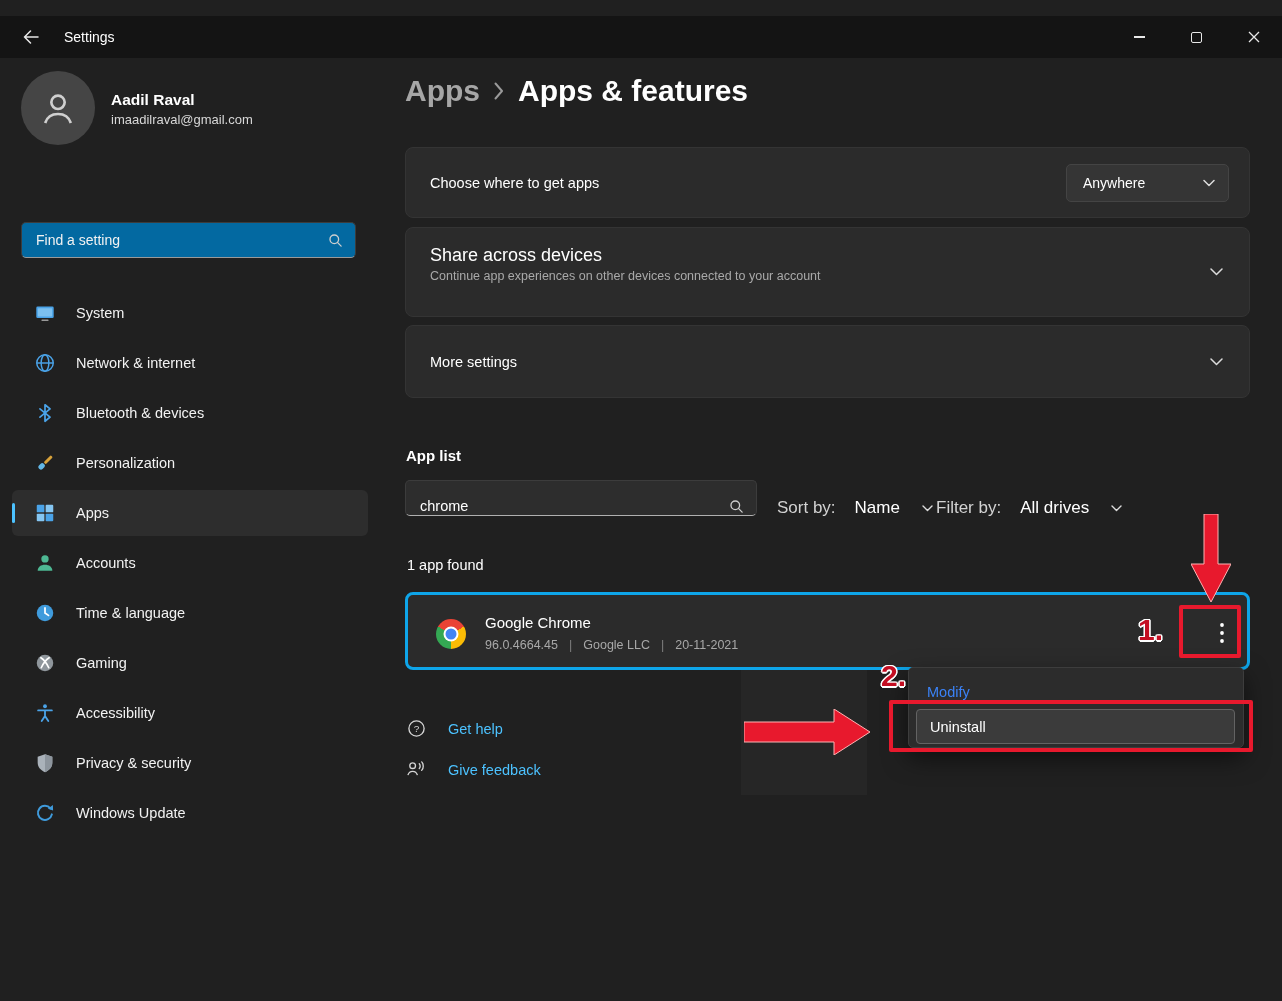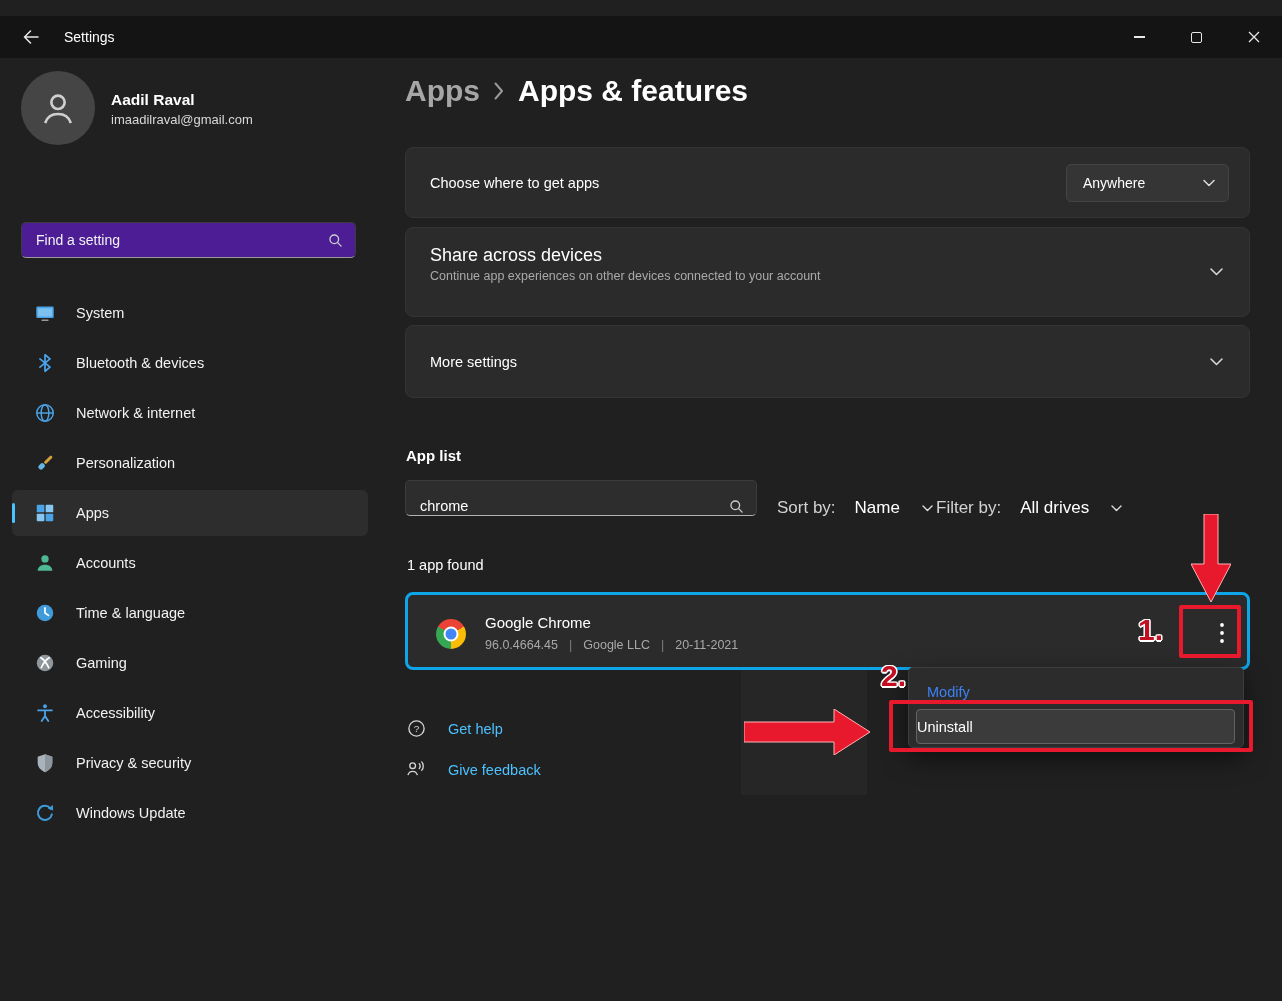--- a/index.html
+++ b/index.html
@@ -19,21 +19,21 @@
   .win-btn{width:57px;height:42px;display:flex;align-items:center;justify-content:center;cursor:pointer}
   .min-glyph{width:11px;height:1.4px;background:#e8e8e8}
   .max-glyph{width:11px;height:11px;border:1.2px solid #e8e8e8;border-radius:2px}
 
   
   .sidebar{position:absolute;left:0;top:42px;width:380px;bottom:0}
   .profile{position:absolute;left:21px;top:29px;display:flex;align-items:center;gap:16px}
   .avatar{width:74px;height:74px;border-radius:50%;background:#454545;display:flex;align-items:center;justify-content:center}
   .profile-name{font-size:15.5px;font-weight:700;line-height:20px}
   .profile-email{font-size:13px;color:#d8d8d8;margin-top:2px}
-  .side-search{position:absolute;left:21px;top:180px;width:335px;height:36px;background:#4c1d95;border:1px solid #3c3c3c;border-bottom:1px solid #9a9a9a;border-radius:5px;display:flex;align-items:center;padding:0 12px 0 14px;font-size:14px;color:#f2f2f2;cursor:text}
+  .side-search{position:absolute;left:21px;top:180px;width:335px;height:36px;background:#0369a1;border:1px solid #3c3c3c;border-bottom:1px solid #9a9a9a;border-radius:5px;display:flex;align-items:center;padding:0 12px 0 14px;font-size:14px;color:#f2f2f2;cursor:text}
   .side-search .mag{margin-left:auto;display:flex}
   .nav{position:absolute;left:12px;top:248px;width:356px}
   .nav-item{height:46px;margin-bottom:4px;display:flex;align-items:center;padding-left:22px;border-radius:6px;font-size:14.5px;color:#f2f2f2;position:relative;cursor:pointer}
   .nav-item.selected{background:#2d2d2d}
   .nav-item.selected::before{content:"";position:absolute;left:0;top:13px;width:3px;height:20px;border-radius:3px;background:var(--accent)}
   .nav-ic{width:22px;height:22px;margin-right:20px;flex:none;display:flex}
   .nav-ic svg{width:22px;height:22px}
 
   
   .breadcrumb{position:absolute;left:405px;top:74px;display:flex;align-items:center;gap:14px;font-size:30px;font-weight:600}
@@ -66,21 +66,21 @@
   .chrome-icon::after{content:"";position:absolute;left:50%;top:50%;width:11px;height:11px;transform:translate(-50%,-50%);background:#4285f4;border-radius:50%}
   .app-name{position:absolute;left:77px;top:19px;font-size:15px}
   .app-details{position:absolute;left:77px;top:43px;font-size:12.5px;color:#a8a8a8;display:flex;align-items:center}
   .app-details .sep{margin:0 11px;color:#7d7d7d}
   .more-btn{position:absolute;left:794px;top:18px;width:40px;height:40px;display:flex;align-items:center;justify-content:center;border-radius:5px;cursor:pointer}
 
   
   .menu-shadow-zone{position:absolute;left:741px;top:670px;width:126px;height:125px;background:#262626}
   .context-menu{position:absolute;left:908px;top:667px;width:336px;height:81px;background:#2c2c2c;border:1px solid #3d3d3d;border-radius:5px;box-shadow:0 10px 24px rgba(0,0,0,.55)}
   .menu-item-disabled{position:absolute;left:18px;top:9px;height:30px;line-height:30px;font-size:14.5px;color:#3b82f6;cursor:default}
-  .menu-item-active{position:absolute;left:7px;right:8px;top:41px;height:35px;background:#3b3b3b;border:1px solid #636363;border-radius:4px;display:flex;align-items:center;padding-left:0;font-size:14.5px;color:#fff;cursor:pointer}
+  .menu-item-active{position:absolute;left:7px;right:8px;top:41px;height:35px;background:#3b3b3b;border:1px solid #636363;border-radius:4px;display:flex;align-items:center;padding-left:13px;font-size:14.5px;color:#fff;cursor:pointer}
 
   
   .help-ic{position:absolute;display:flex}
   .gethelp-ic{left:407px;top:719px}
   .feedback-ic{left:406px;top:759px}
   .help-link{position:absolute;left:448px;font-size:14.5px;color:var(--link);cursor:pointer}
   .gethelp-link{top:721px}
   .feedback-link{top:762px}
 
   
@@ -156,35 +156,35 @@
             <svg viewBox="0 0 24 24">
               <rect x="2.5" y="5" width="19" height="12.5" rx="1.5" fill="#4aa3e8"></rect>
               <rect x="4.2" y="6.7" width="15.6" height="9.1" rx="0.8" fill="#7cc0f0"></rect>
               <rect x="8" y="19" width="8" height="1.8" rx="0.9" fill="#9a9a9a"></rect>
             </svg>
           </span>
         <span>System</span>
       </div>
       <div class="nav-item">
         <span class="nav-ic">
-            <svg viewBox="0 0 24 24" fill="none" stroke="#4aa3e8" stroke-width="1.9" stroke-linecap="round" stroke-linejoin="round">
-              <path d="M6.5 7.5l11 9-5.5 4.5v-18l5.5 4.5-11 9"></path>
-            </svg>
-          </span>
-        <span>Bluetooth &amp; devices</span>
-      </div>
-      <div class="nav-item">
-        <span class="nav-ic">
             <svg viewBox="0 0 24 24" fill="none" stroke="#4aa3e8" stroke-width="1.6">
               <circle cx="12" cy="12" r="9"></circle>
               <ellipse cx="12" cy="12" rx="4.2" ry="9"></ellipse>
               <path d="M3 12h18"></path>
             </svg>
           </span>
         <span>Network &amp; internet</span>
+      </div>
+      <div class="nav-item">
+        <span class="nav-ic">
+            <svg viewBox="0 0 24 24" fill="none" stroke="#4aa3e8" stroke-width="1.9" stroke-linecap="round" stroke-linejoin="round">
+              <path d="M6.5 7.5l11 9-5.5 4.5v-18l5.5 4.5-11 9"></path>
+            </svg>
+          </span>
+        <span>Bluetooth &amp; devices</span>
       </div>
       <div class="nav-item">
         <span class="nav-ic">
             <svg viewBox="0 0 24 24">
               <g transform="rotate(45 12 12)">
                 <rect x="10.4" y="1.5" width="3.2" height="11" rx="1.2" fill="#d8a23a"></rect>
                 <rect x="9.2" y="13.5" width="5.6" height="7.5" rx="2.4" fill="#62b7e6"></rect>
               </g>
             </svg>
           </span>

